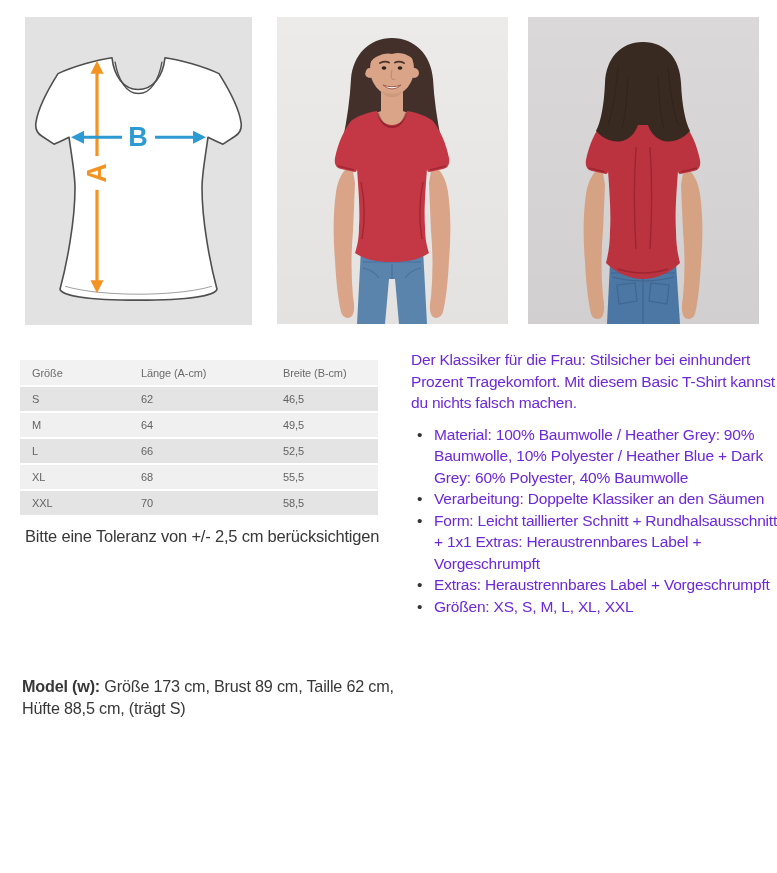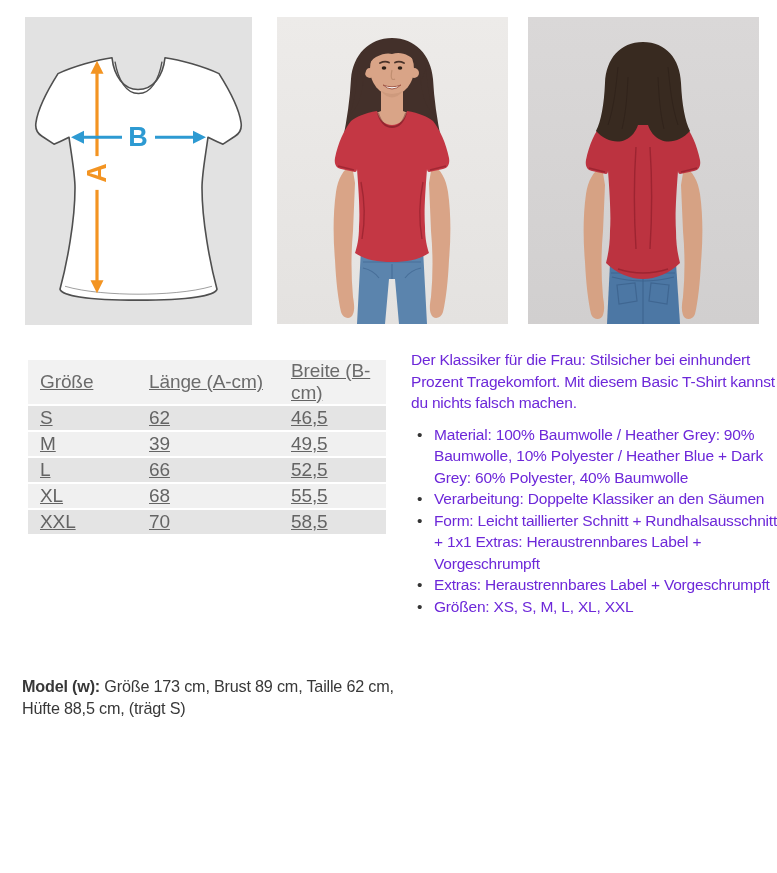--- a/index.html
+++ b/index.html
@@ -8,23 +8,23 @@
     font-family:"Liberation Sans","DejaVu Sans",sans-serif;
     color:#3a3a3a;overflow:hidden;
   }
   .img-box{position:absolute;top:17px;}
   .img-box svg{display:block;width:100%;height:100%;}
   #diagram{left:25px;width:227px;height:308px;}
   #photo-front{left:277px;width:231px;height:307px;}
   #photo-back{left:528px;width:231px;height:307px;}
 
   table.size-table{
-    position:absolute;left:28px;top:358px;width:358px;
+    position:absolute;left:20px;top:358px;width:358px;
     border-collapse:separate;border-spacing:0 2px;table-layout:fixed;
-    font-size:19px;color:#646464;letter-spacing:-0.1px;text-decoration:underline;
+    font-size:11px;color:#646464;letter-spacing:-0.1px;
   }
   table.size-table th{
     height:25px;padding:0 0 0 12px;text-align:left;vertical-align:middle;
     font-weight:normal;background:#f2f2f2;color:#6b6b6b;
   }
   table.size-table td{
     height:24px;padding:0 0 0 12px;text-align:left;vertical-align:middle;
   }
   table.size-table tbody tr:nth-child(odd) td{background:#e4e4e4;}
   table.size-table tbody tr:nth-child(even) td{background:#f0f0f0;}
@@ -262,41 +262,42 @@
       </tr>
     </thead>
     <tbody>
       <tr>
         <td>S</td>
         <td>62</td>
         <td>46,5</td>
       </tr>
       <tr>
         <td>M</td>
-        <td>39</td>
+        <td>64</td>
         <td>49,5</td>
       </tr>
       <tr>
         <td>L</td>
         <td>66</td>
         <td>52,5</td>
       </tr>
       <tr>
         <td>XL</td>
         <td>68</td>
         <td>55,5</td>
       </tr>
       <tr>
         <td>XXL</td>
         <td>70</td>
         <td>58,5</td>
       </tr>
     </tbody>
   </table>
 
+  <div class="tolerance">Bitte eine Toleranz von +/- 2,5 cm berücksichtigen</div>
 
   <div class="model-info"><b>Model (w):</b><span> Größe 173 cm, Brust 89 cm, Taille 62 cm, Hüfte 88,5 cm, (trägt S)</span></div>
 
   <div class="description">
     <p>Der Klassiker für die Frau: Stilsicher bei einhun­dert Prozent Tragekomfort. Mit diesem Basic T-Shirt kannst du nichts falsch machen.</p>
     <ul class="features">
       <li><span>Material: 100% Baumwolle / Heather Grey: 90% Baumwolle, 10% Polyester / Heather Blue + Dark Grey: 60% Polyester, 40% Baum­wolle</span></li>
       <li><span>Verarbeitung: Doppelte Klassiker an den Säumen</span></li>
       <li><span>Form: Leicht taillierter Schnitt + Rundhalsaus­schnitt + 1x1 Extras: Heraustrennbares Label + Vorgeschrumpft</span></li>
       <li><span>Extras: Heraustrennbares Label + Vorge­schrumpft</span></li>

